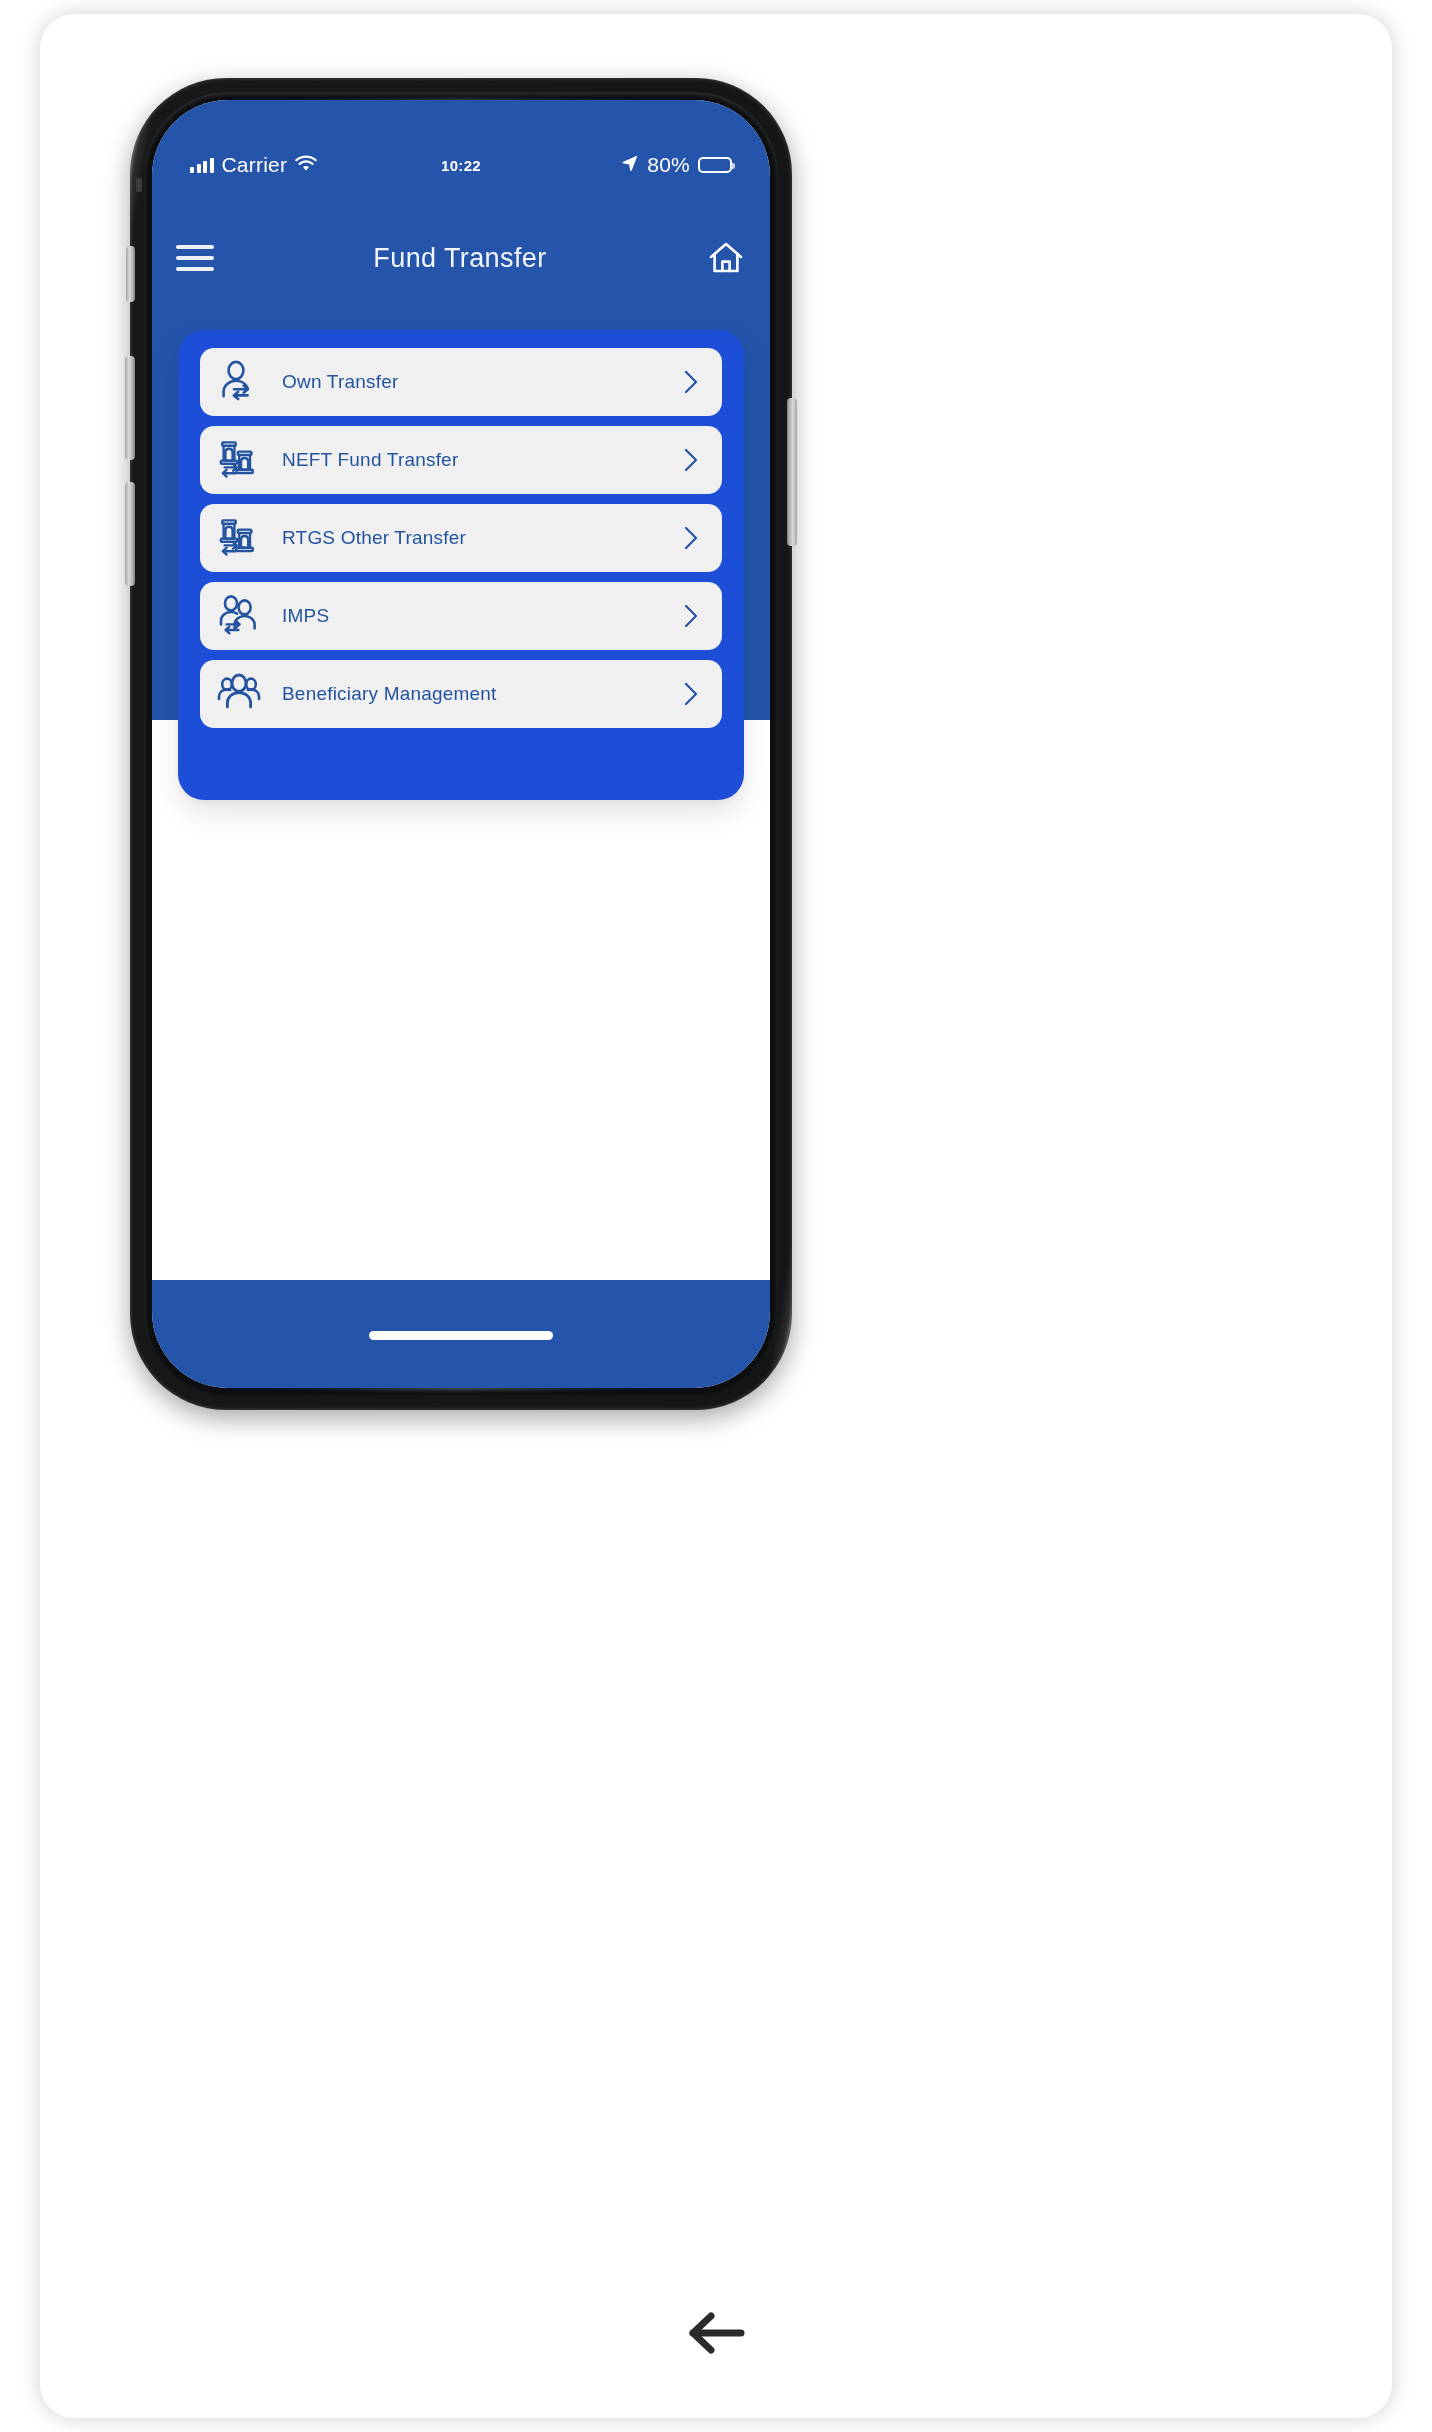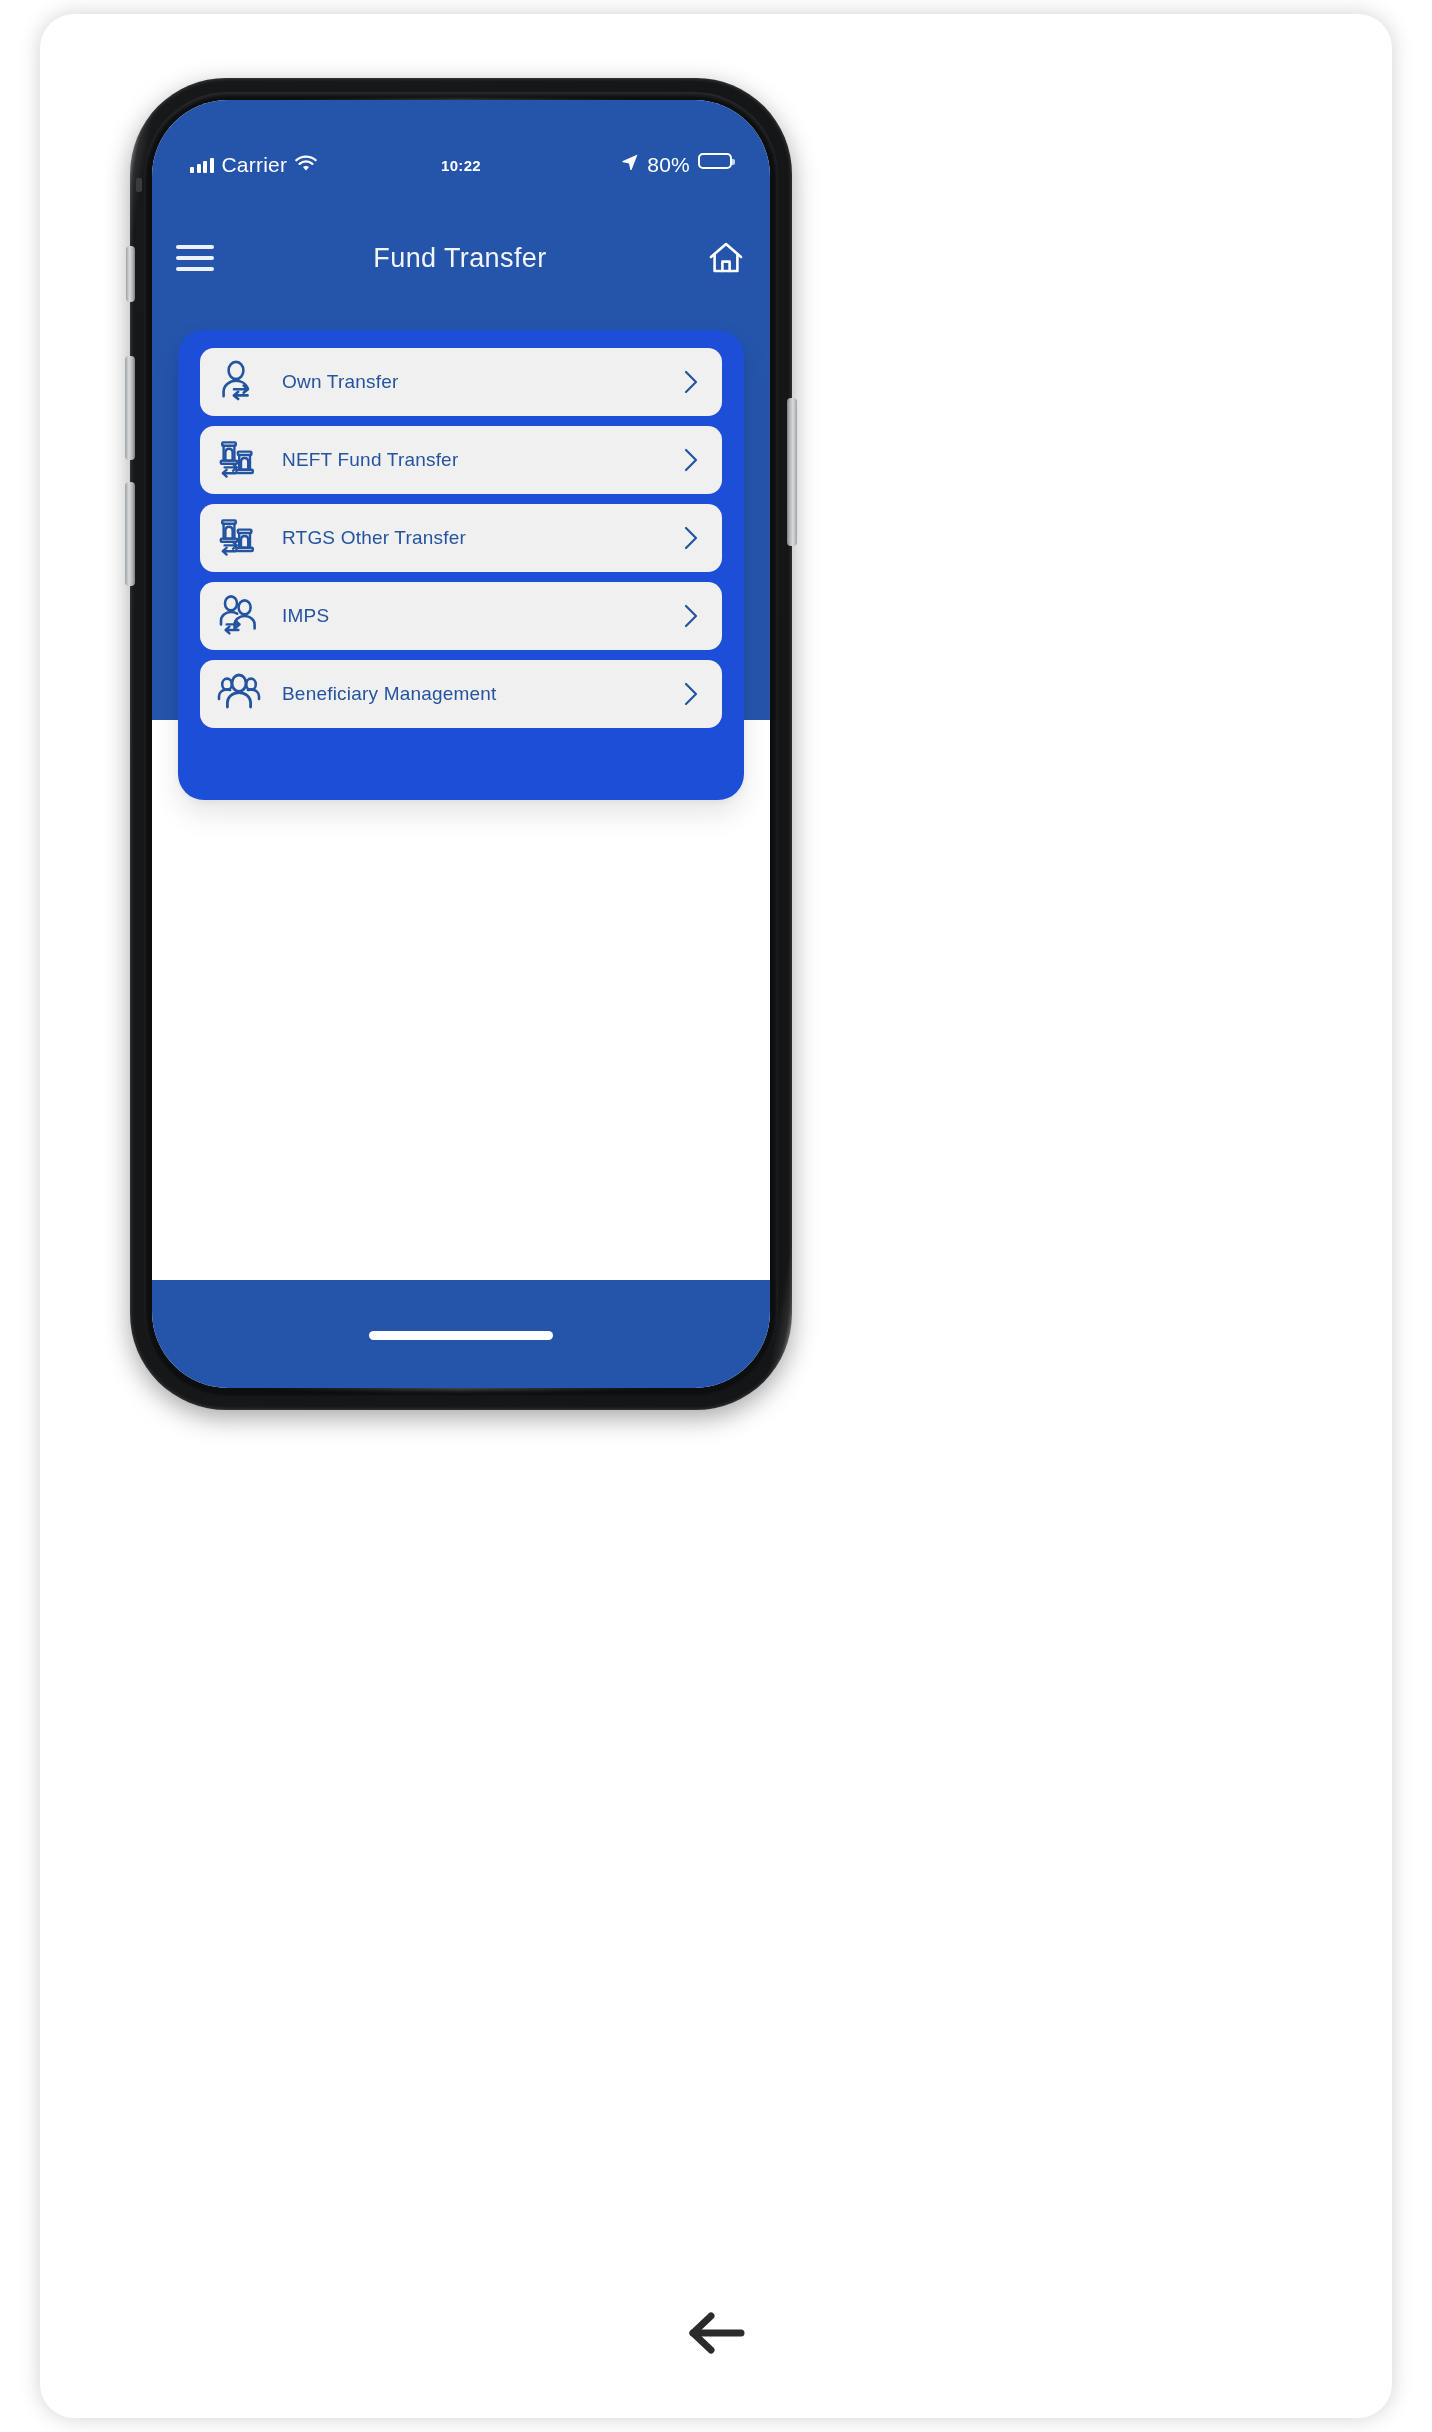--- a/index.html
+++ b/index.html
@@ -114,21 +114,21 @@
   
   .statusbar {
     position: absolute;
     left: 0; top: 48px; width: 100%; height: 34px;
     display: flex; align-items: center;
     color: #ffffff;
     padding: 0 38px;
   }
   .sb-left  { display: flex; align-items: center; gap: 8px; flex: 1; }
   .sb-mid   { flex: 0 0 auto; display:flex; justify-content:center; }
-  .sb-right { display: flex; align-items: flex-start; gap: 8px; flex: 1; justify-content: flex-end; }
+  .sb-right { display: flex; align-items: center; gap: 8px; flex: 1; justify-content: flex-end; }
   .sb-text  { font-size: 21px; letter-spacing: 0.2px; font-weight: 400; }
   .sb-time  { font-size: 15px; font-weight: 600; letter-spacing: 0.3px; }
   .signal-bars { display: flex; align-items: flex-end; gap: 2.5px; height: 15px; }
   .signal-bars i { display:block; width: 4px; background: #fff; border-radius: 1px; }
   .signal-bars i:nth-child(1){ height: 6px; }
   .signal-bars i:nth-child(2){ height: 9px; }
   .signal-bars i:nth-child(3){ height: 12px; }
   .signal-bars i:nth-child(4){ height: 15px; }
   .battery {
     width: 34px; height: 16px;

